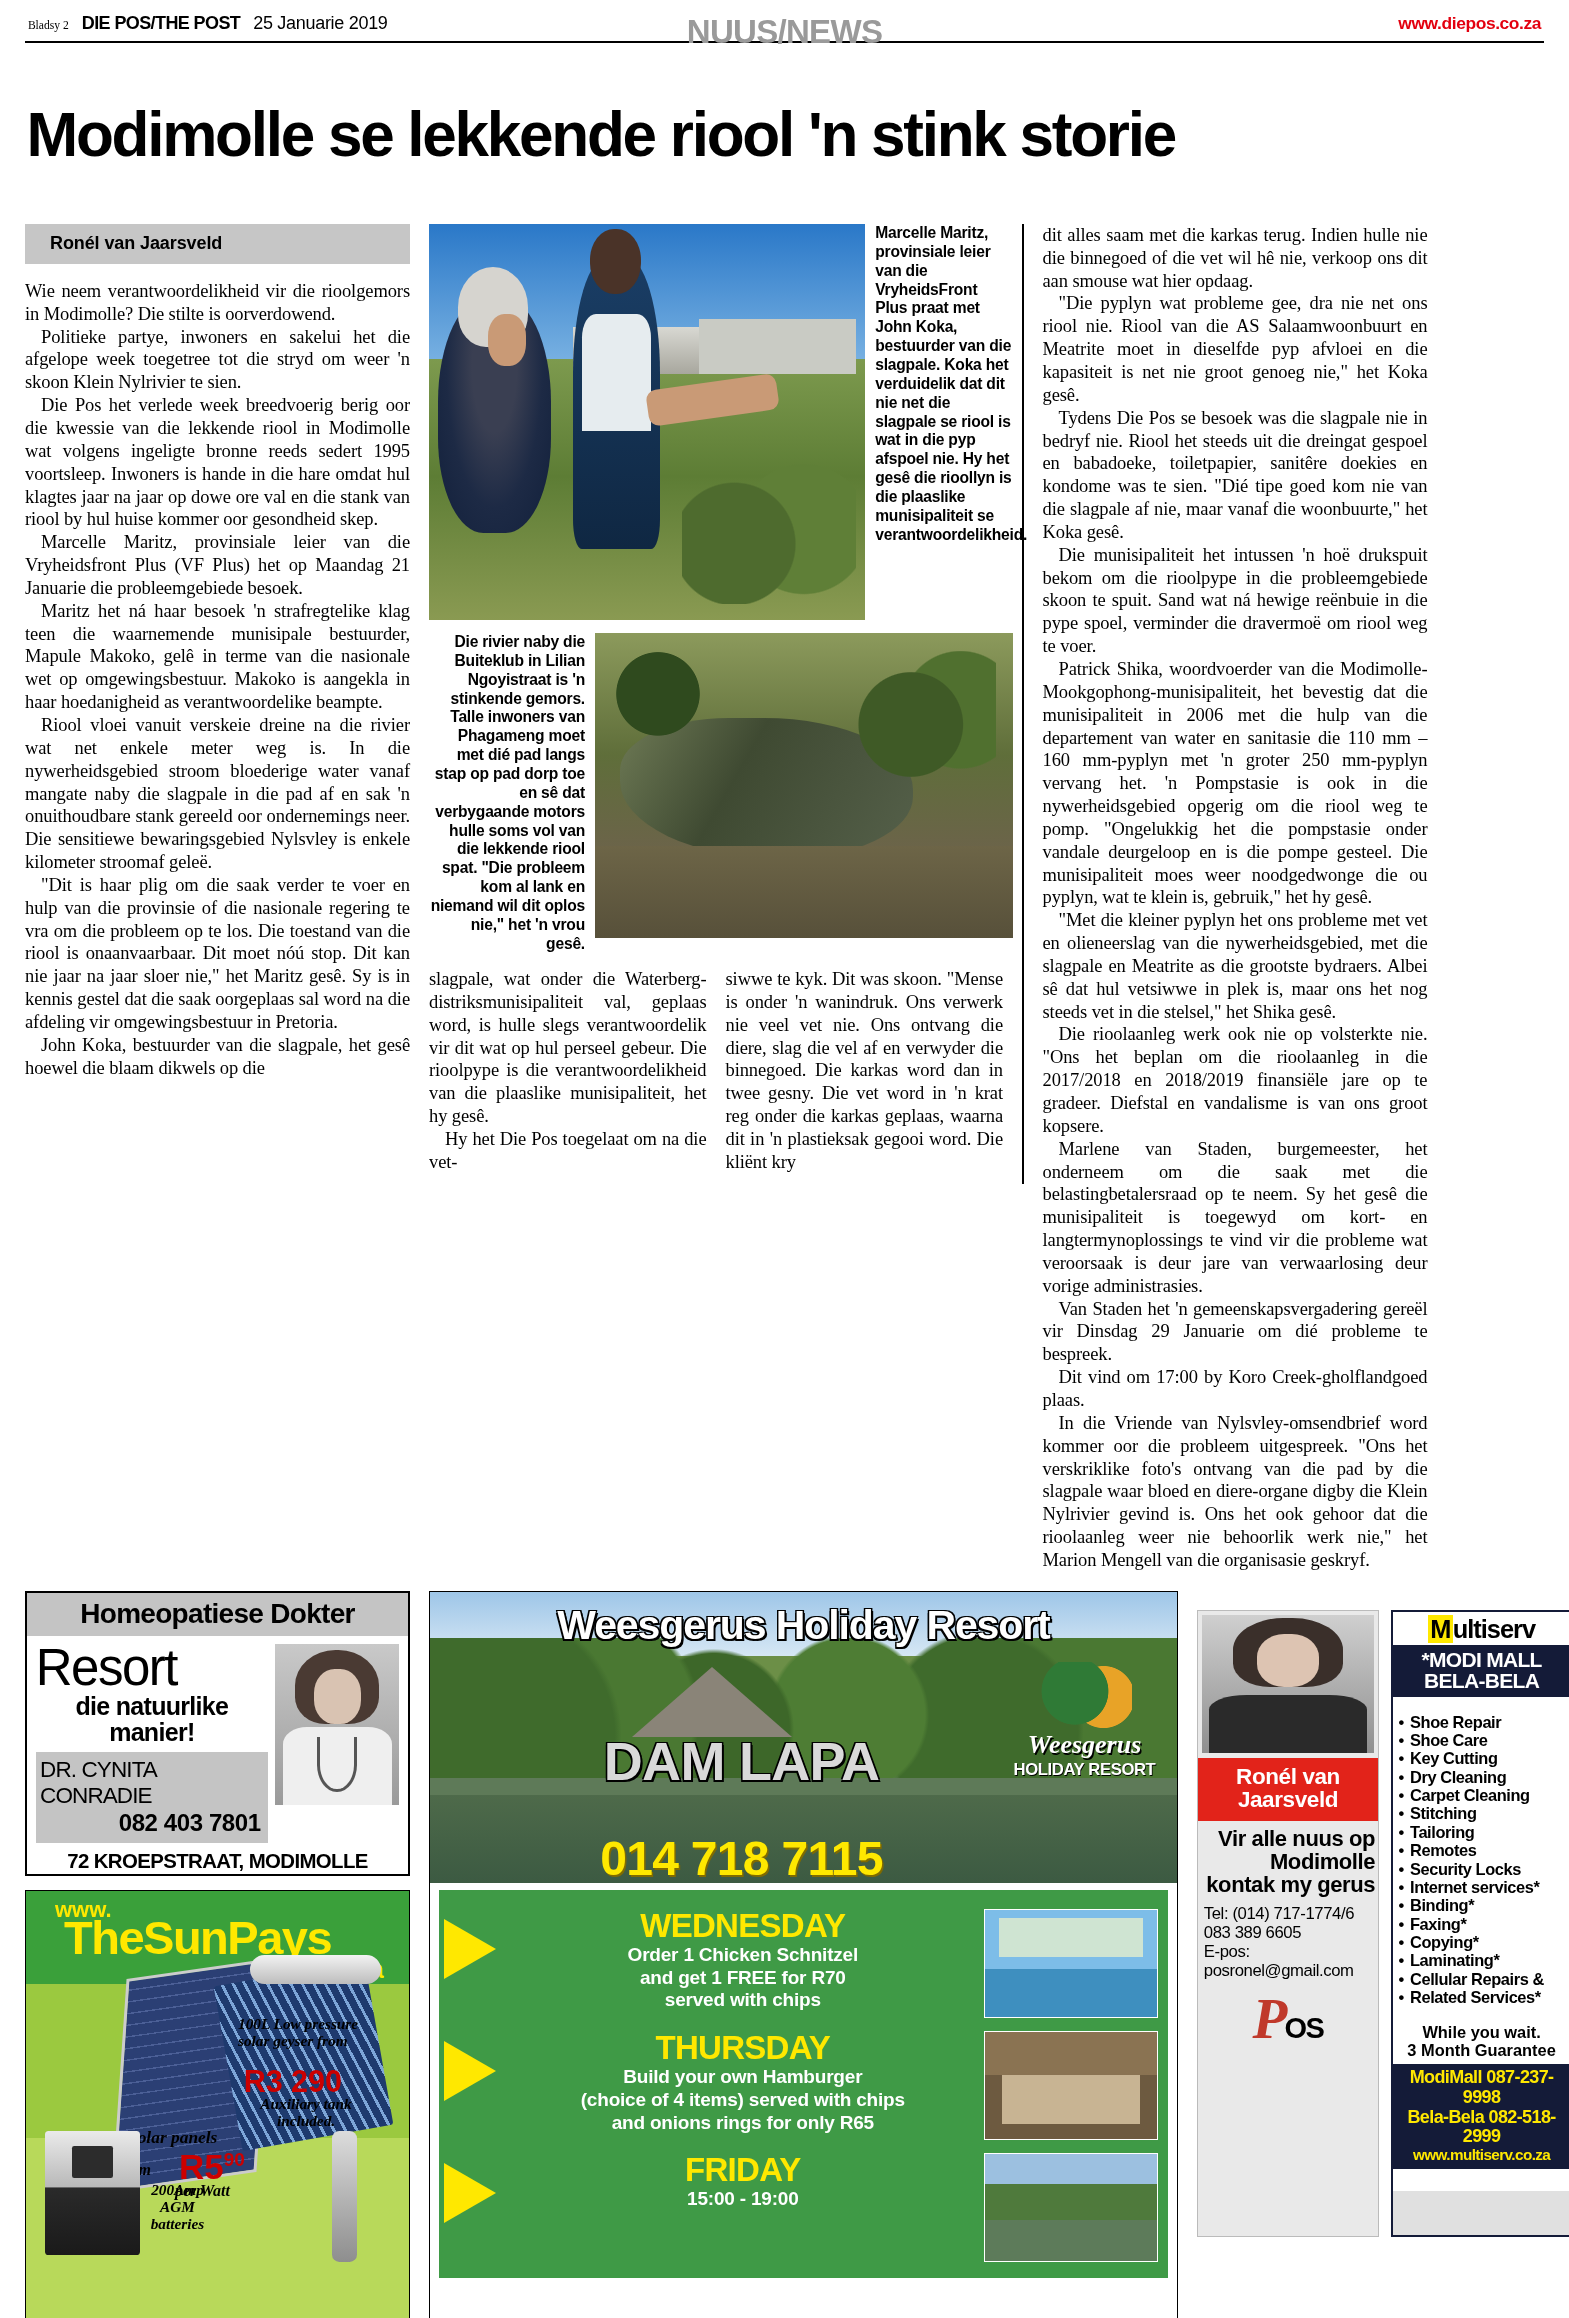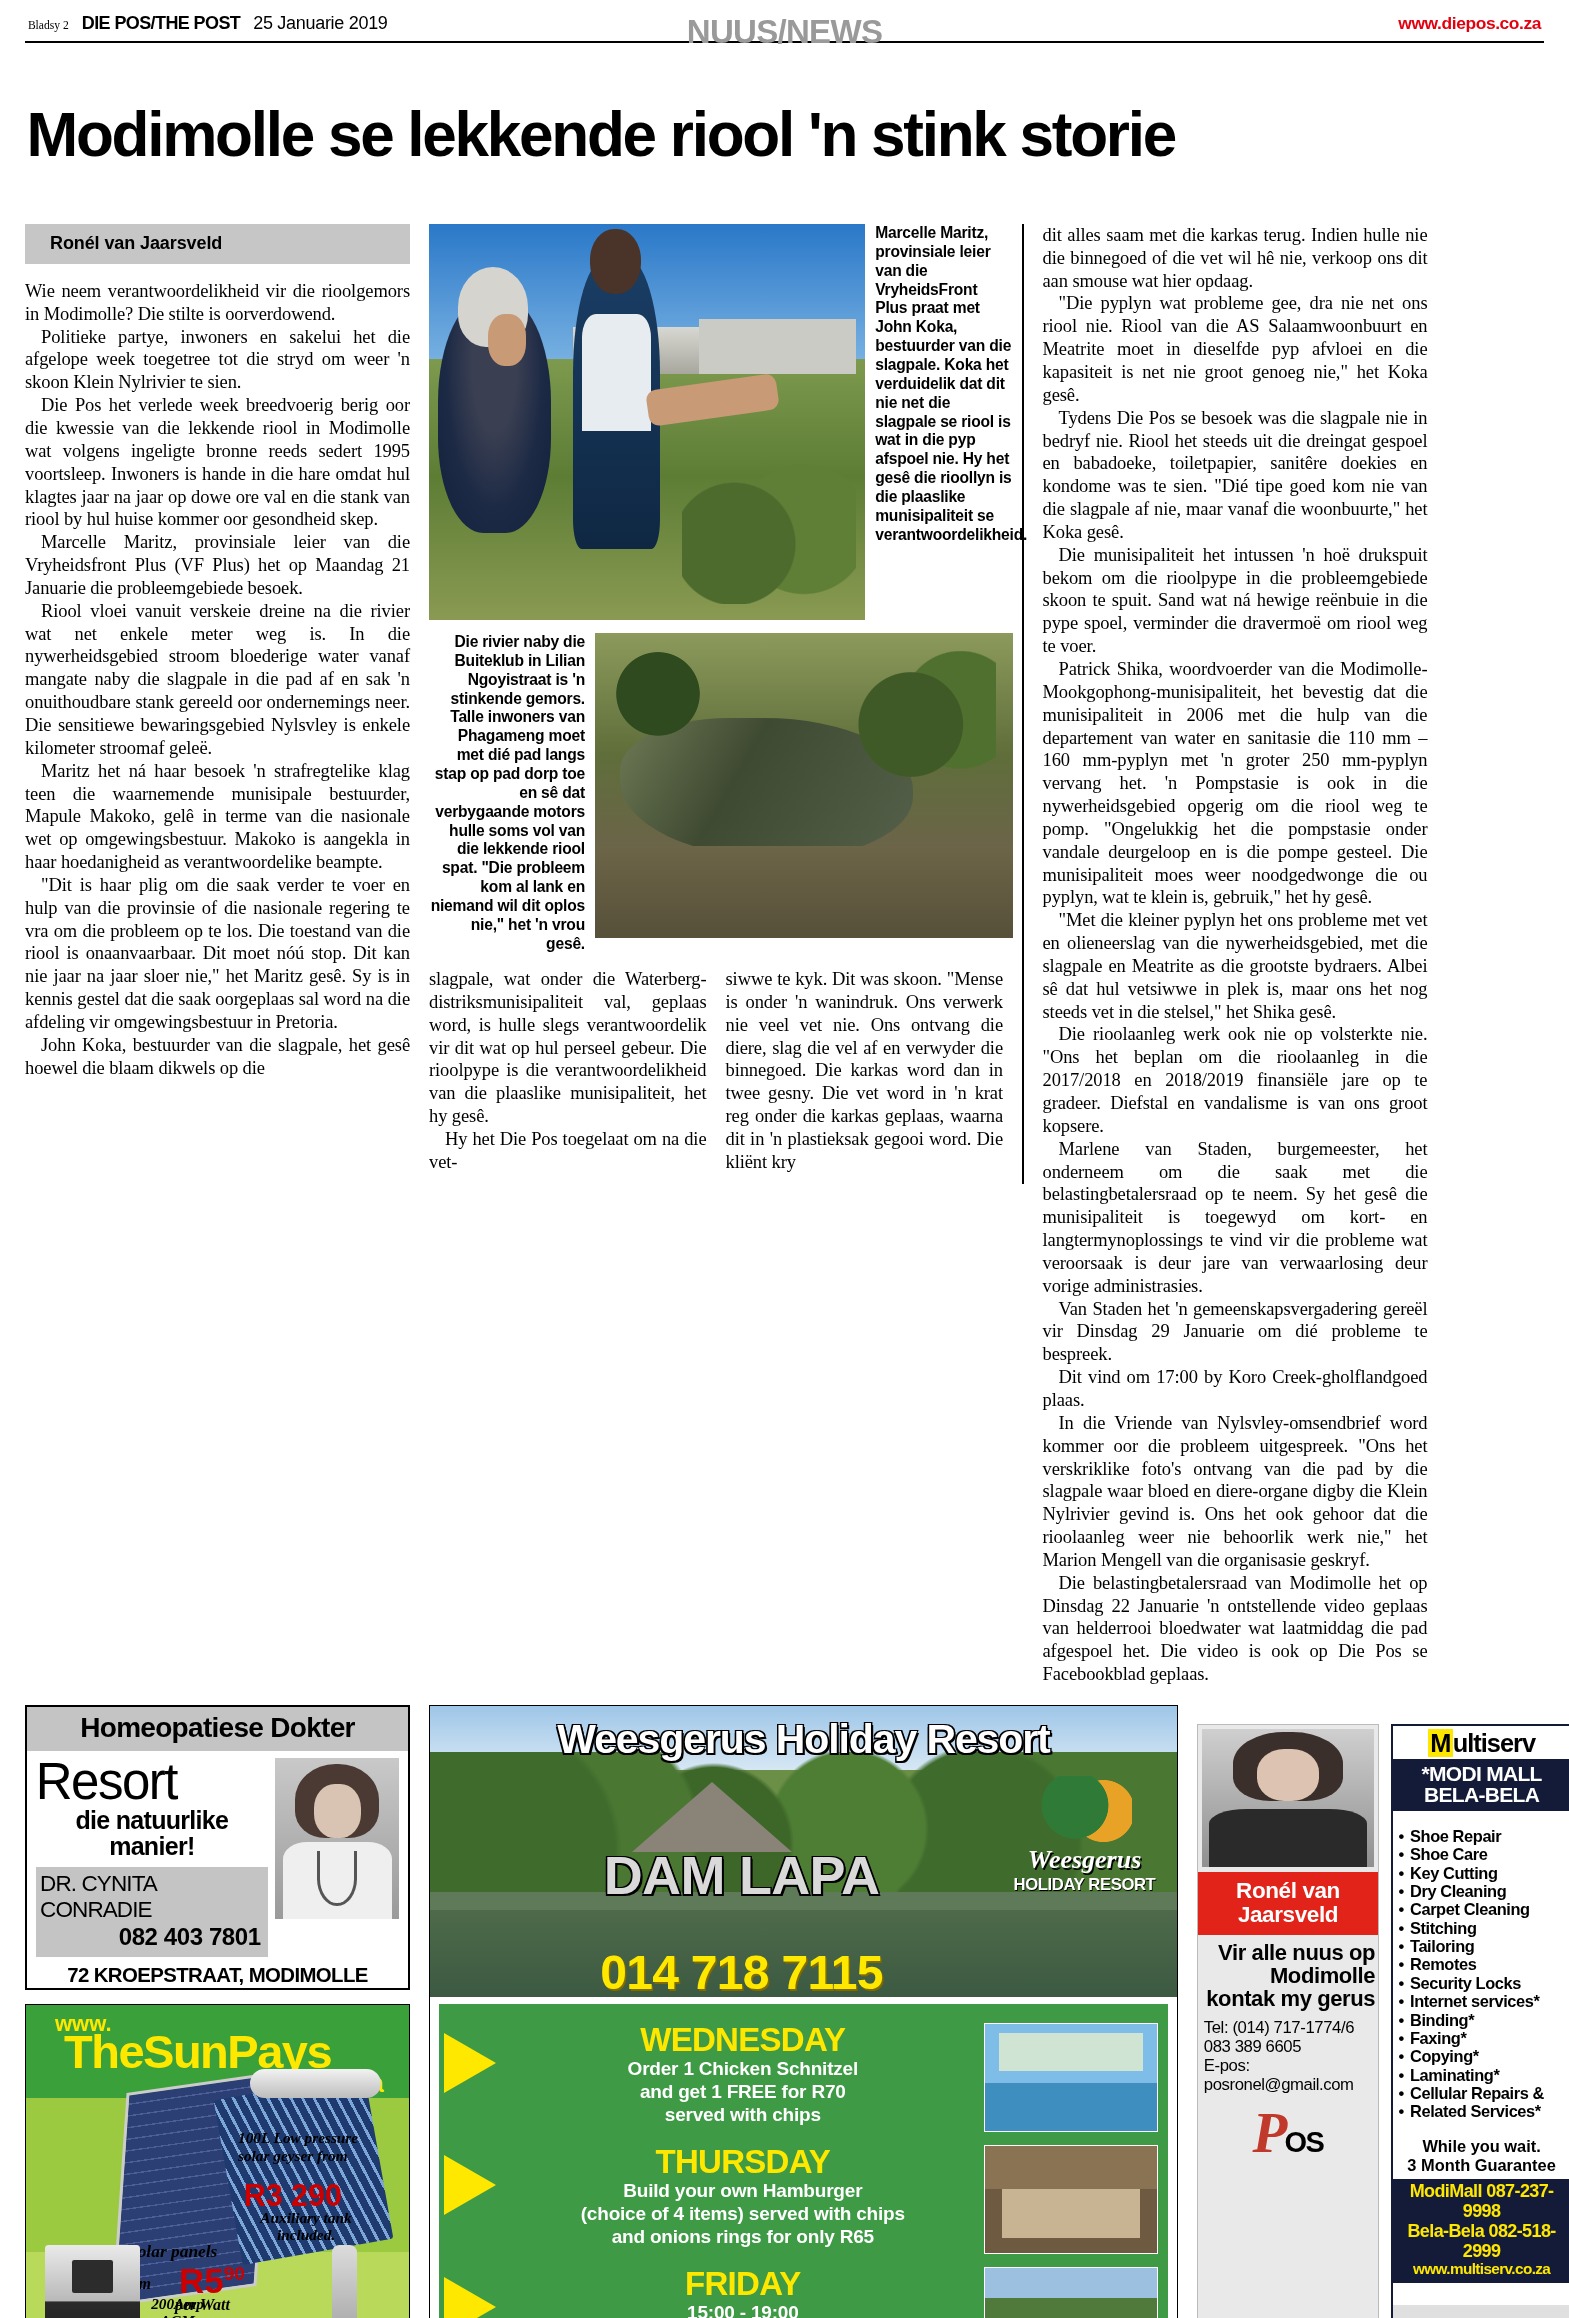--- a/index.html
+++ b/index.html
@@ -268,22 +268,22 @@
   <h1 class="headline">Modimolle se lekkende riool 'n stink storie</h1>
 
   <div class="article">
 
     <div class="colA">
       <div class="byline">Ronél  van Jaarsveld</div>
       <p class="body first">Wie neem verantwoordelikheid vir die rioolgemors in Modimolle? Die stilte is oorverdowend.</p>
       <p class="body">Politieke partye, inwoners en sakelui het die afgelope week toegetree tot die stryd om weer 'n skoon Klein Nylrivier te sien.</p>
       <p class="body">Die Pos het verlede week breedvoerig berig oor die kwessie van die lekkende riool in Modimolle wat volgens ingeligte bronne reeds sedert 1995 voortsleep. Inwoners is hande in die hare omdat hul klagtes jaar na jaar op dowe ore val en die stank van riool by hul huise kommer oor gesondheid skep.</p>
       <p class="body">Marcelle Maritz, provinsiale leier van die Vryheidsfront Plus (VF Plus) het op Maandag 21 Januarie die probleemgebiede besoek.</p>
+      <p class="body">Maritz het ná haar besoek 'n strafregtelike klag teen die waarnemende munisipale bestuurder, Mapule Makoko, gelê in terme van die nasionale wet op omgewingsbestuur. Makoko is aangekla in haar hoedanigheid as verantwoordelike beampte.</p>
       <p class="body">Riool vloei vanuit verskeie dreine na die rivier wat net enkele meter weg is. In die nywerheidsgebied stroom bloederige water vanaf mangate naby die slagpale in die pad af en sak 'n onuithoudbare stank gereeld oor ondernemings neer. Die sensitiewe bewaringsgebied Nylsvley is enkele kilometer stroomaf geleë.</p>
-      <p class="body">Maritz het ná haar besoek 'n strafregtelike klag teen die waarnemende munisipale bestuurder, Mapule Makoko, gelê in terme van die nasionale wet op omgewingsbestuur. Makoko is aangekla in haar hoedanigheid as verantwoordelike beampte.</p>
       <p class="body">"Dit is haar plig om die saak verder te voer en hulp van die provinsie of die nasionale regering te vra om die probleem op te los. Die toestand van die riool is onaanvaarbaar. Dit moet nóú stop. Dit kan nie jaar na jaar sloer nie," het Maritz gesê. Sy is in kennis gestel dat die saak oorgeplaas sal word na die afdeling vir omgewingsbestuur in Pretoria.</p>
       <p class="body">John Koka, bestuurder van die slagpale, het gesê hoewel die blaam dikwels op die</p>
     </div>
 
     <div class="colMid">
 
       <div class="photorow">
         <div class="photo ph1">
           <div class="sky"></div>
           <div class="grass"></div>
@@ -328,21 +328,20 @@
       <p class="body">"Die pyplyn wat probleme gee, dra nie net ons riool nie. Riool van die AS Salaamwoonbuurt en Meatrite moet in dieselfde pyp afvloei en die kapasiteit is net nie groot genoeg nie," het Koka gesê.</p>
       <p class="body">Tydens Die Pos se besoek was die slagpale nie in bedryf nie. Riool het steeds uit die dreingat gespoel en babadoeke, toiletpapier, sanitêre doekies en kondome was te sien. "Dié tipe goed kom nie van die slagpale af nie, maar vanaf die woonbuurte," het Koka gesê.</p>
       <p class="body">Die munisipaliteit het intussen 'n hoë drukspuit bekom om die rioolpype in die probleemgebiede skoon te spuit. Sand wat ná hewige reënbuie in die pype spoel, verminder die dravermoë om riool weg te voer.</p>
       <p class="body">Patrick Shika, woordvoerder van die Modimolle-Mookgophong-munisipaliteit, het bevestig dat die munisipaliteit in 2006 met die hulp van die departement van water en sanitasie die 110 mm – 160 mm-pyplyn met 'n groter 250 mm-pyplyn vervang het. 'n Pompstasie is ook in die nywerheidsgebied opgerig om die riool weg te pomp. "Ongelukkig het die pompstasie onder vandale deurgeloop en is die pompe gesteel. Die munisipaliteit moes weer noodgedwonge die ou pyplyn, wat te klein is, gebruik," het hy gesê.</p>
       <p class="body">"Met die kleiner pyplyn het ons probleme met vet en olieneerslag van die nywerheidsgebied, met die slagpale en Meatrite as die grootste bydraers. Albei sê dat hul vetsiwwe in plek is, maar ons het nog steeds vet in die stelsel," het Shika gesê.</p>
       <p class="body">Die rioolaanleg werk ook nie op volsterkte nie. "Ons het beplan om die rioolaanleg in die 2017/2018 en 2018/2019 finansiële jare op te gradeer. Diefstal en vandalisme is van ons groot kopsere.</p>
       <p class="body">Marlene van Staden, burgemeester, het onderneem om die saak met die belastingbetalersraad op te neem. Sy het gesê die munisipaliteit is toegewyd om kort- en langtermynoplossings te vind vir die probleme wat veroorsaak is deur jare van verwaarlosing deur vorige administrasies.</p>
       <p class="body">Van Staden het 'n gemeenskapsvergadering gereël vir Dinsdag 29 Januarie om dié probleme te bespreek.</p>
       <p class="body">Dit vind om 17:00 by Koro Creek-gholflandgoed plaas.</p>
       <p class="body">In die Vriende van Nylsvley-omsendbrief word kommer oor die probleem uitgespreek. "Ons het verskriklike foto's ontvang van die pad by die slagpale waar bloed en diere-organe digby die Klein Nylrivier gevind is. Ons het ook gehoor dat die rioolaanleg weer nie behoorlik werk nie," het Marion Mengell van die organisasie geskryf.</p>
-      <p class="body">Die belastingbetalersraad van Modimolle het op Dinsdag 22 Januarie 'n ontstellende video geplaas van helderrooi bloedwater wat laatmiddag die pad afgespoel het. Die video is ook op Die Pos se Facebookblad geplaas.</p>
     </div>
   </div>
 
   <div class="adsrow">
 
     <div>
 
       <div class="ad-homeo">
         <div class="homeo-hd">Homeopatiese Dokter</div>
         <div class="homeo-body">

